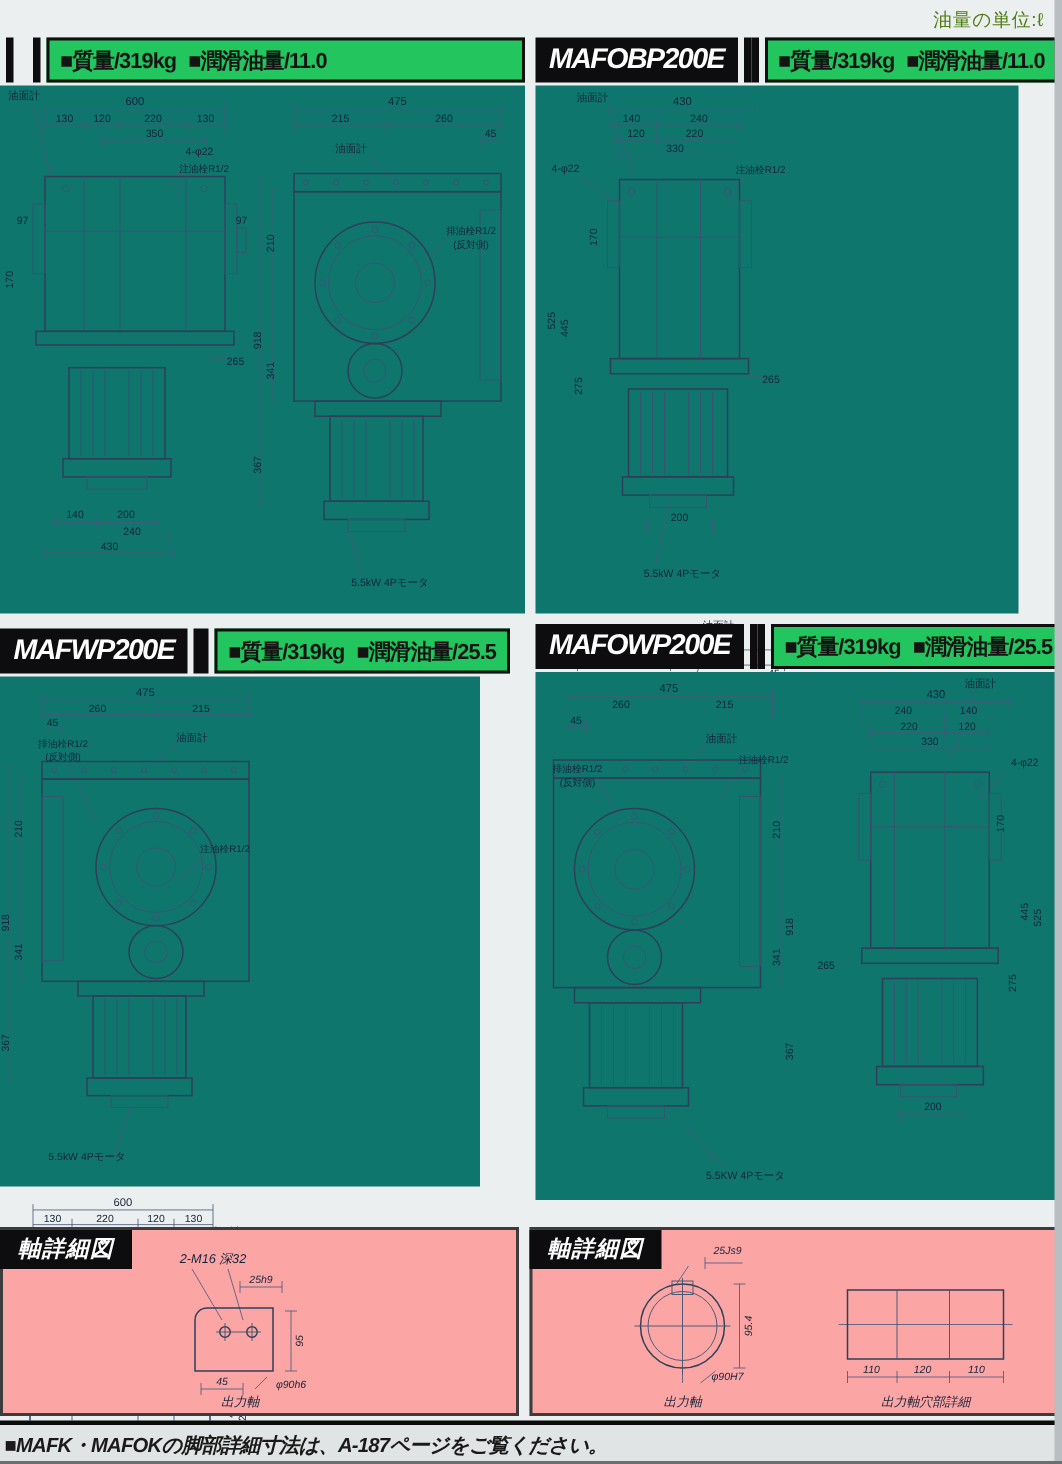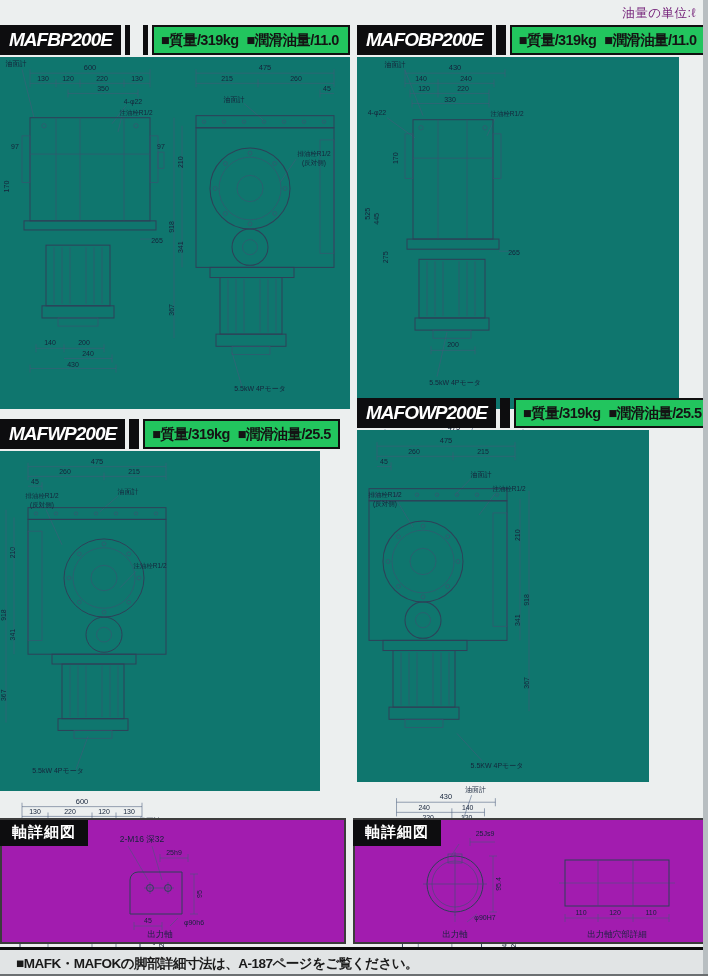--- a/index.html
+++ b/index.html
@@ -2,59 +2,58 @@
 <html><head>
 <meta charset="utf-8">
 <style>
   html,body{margin:0;padding:0;}
   body{width:708px;height:976px;position:relative;background:#ecefef;
        font-family:"Liberation Sans","DejaVu Sans",sans-serif;overflow:hidden;}
   .page{position:absolute;inset:0;}
   .edge-r{position:absolute;right:0;top:0;width:5px;height:100%;background:#b8bec1;}
   .edge-b{position:absolute;left:0;bottom:0;width:100%;height:2px;background:#6b6f71;}
 
-  .top-note{position:absolute;top:5px;right:12px;font-size:12.5px;color:#701a75;letter-spacing:.5px;}
+  .top-note{position:absolute;top:5px;right:12px;font-size:12.5px;color:#4d7c0f;letter-spacing:.5px;}
 
   .panel{position:absolute;}
   .phead{display:flex;align-items:stretch;height:30px;}
   .model{background:#0d0d0f;color:#fff;display:flex;align-items:center;
          padding:0 9px;font-weight:bold;font-style:italic;font-size:19px;
          letter-spacing:-1px;white-space:nowrap;}
   .hdiv{width:13px;margin-left:4px;border-left:5px solid #0d0d0f;border-right:5px solid #0d0d0f;}
   .spec{margin-left:4px;flex:1;border:2px solid #101010;background:#22c55e;
         display:flex;align-items:center;gap:8px;padding:0 7px;
         font-weight:bold;font-size:14.5px;color:#141414;letter-spacing:-.6px;white-space:nowrap;}
   .blue{position:absolute;left:0;width:100%;background:#0f766e;}
   .blue svg{display:block;float:left;}
 
-  .shaftbox{position:absolute;background:#a21caf;border:2px solid #3c3c3c;}
+  .shaftbox{position:absolute;background:#fca5a5;border:2px solid #3c3c3c;font-style:italic;}
   .stitle{position:absolute;left:-2px;top:0;background:#0d0d0f;color:#fff;
           font-weight:bold;font-size:15px;padding:3px 12px 4px;letter-spacing:1px;}
 
   .footer{position:absolute;left:0;top:947px;width:708px;height:27px;
           background:#e1e4e5;border-top:3px solid #0b0b0b;border-bottom:2px solid #555;
           display:flex;align-items:center;}
-  .footer span{font-size:13.5px;font-weight:bold;color:#1a1a1a;padding-left:16px;letter-spacing:-.5px;}
+  .footer span{font-size:13.5px;font-weight:bold;color:#1a1a1a;padding-left:3px;letter-spacing:-.5px;font-style:italic;}
 
   
   svg .ln{stroke:#2e4058;stroke-width:1;fill:none;}
   svg .tn{stroke:#3c5270;stroke-width:.6;fill:none;}
   svg .dim{stroke:#46597a;stroke-width:.55;fill:none;}
   svg text{fill:#15233a;font-family:"Liberation Sans",sans-serif;font-size:7.5px;text-anchor:middle;}
   svg text.t7{font-size:7px;} svg text.t65{font-size:6.5px;} svg text.t8{font-size:8.5px;}
 </style>
 </head>
 <body>
 
 <div class="page">
   <div class="top-note">油量の単位:ℓ</div>
 
   <section class="panel" style="left:0;top:25px;width:350px;">
     <div class="phead">
-      <div class="model">MAFBP200E</div>
       <div class="hdiv"></div>
       <div class="spec">
         <span>■質量/319kg</span>
         <span>■潤滑油量/11.0</span>
       </div>
     </div>
     <div class="blue" style="top:32px;height:352px;">
 
       <svg width="168" height="352" viewBox="0 0 168 348" preserveAspectRatio="none">
         <g class="dim">
@@ -474,21 +473,21 @@
         <text class="t7" transform="rotate(-90 148 205)" x="148" y="205">275</text>
         <text class="t7" x="14" y="186">265</text>
         <text class="t7" x="80" y="285">200</text>
         <text class="t7" x="90" y="296">140</text>
         <text class="t7" x="52" y="296">240</text>
         <text class="t7" x="65" y="306">430</text>
       </svg>
     </div>
   </section>
 
-  <section class="panel" style="left:357px;top:398px;width:292px;">
+  <section class="panel" style="left:357px;top:416px;width:351px;">
     <div class="phead">
       <div class="model">MAFOWP200E</div>
       <div class="hdiv"></div>
       <div class="spec">
         <span>■質量/319kg</span>
         <span>■潤滑油量/25.5</span>
       </div>
     </div>
     <div class="blue" style="top:32px;height:352px;">
 

